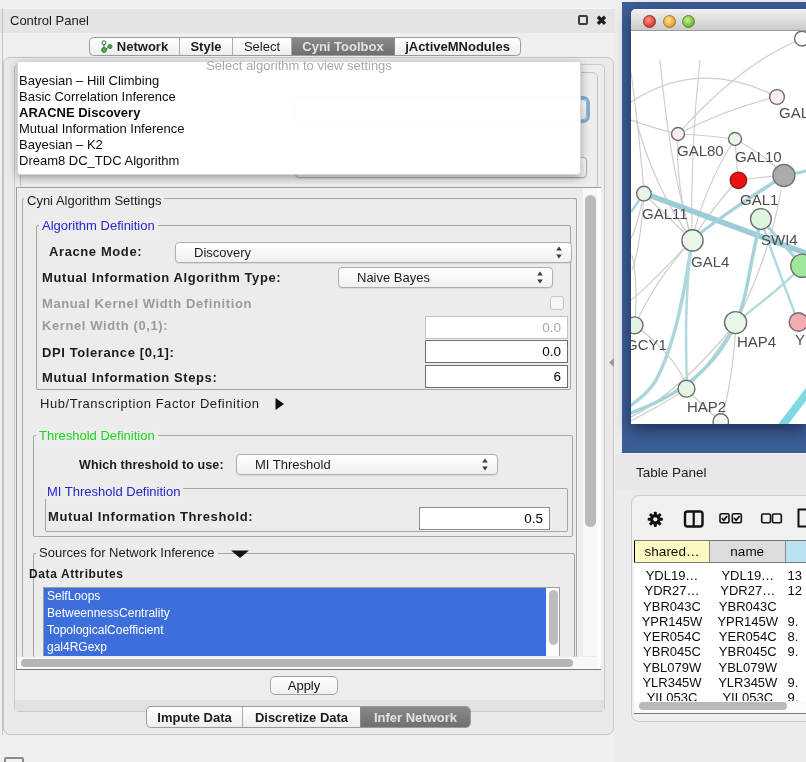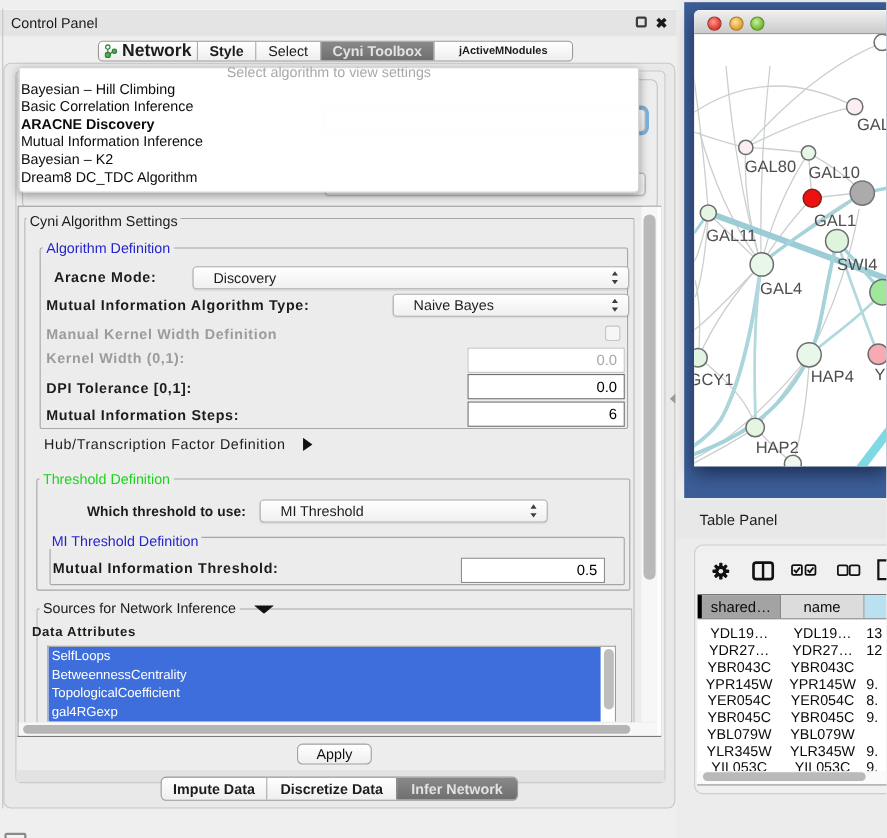--- a/index.html
+++ b/index.html
@@ -28,48 +28,48 @@
   <div class="abs" style="left:3px;top:57px;width:611px;height:678px;background:#e9e9e9;border:1px solid #c6c6c6;border-radius:7px;"></div>
 
   <div class="abs" style="left:14px;top:64px;width:591px;height:648px;background:#ededed;border:1px solid #c9c9c9;border-radius:5px;"></div>
 
   <div class="abs" style="left:20px;top:72px;width:578px;height:118px;border:1px solid #c2c2c2;border-radius:6px;"></div>
 
   <div class="combo" style="left:295px;top:99px;width:292px;box-shadow:0 0 0 3px #7ab1dd;"></div>
   <div class="combo" style="left:295px;top:157px;width:292px;"></div>
 
   <div class="abs" style="left:89px;top:37px;width:432px;height:19px;border:1px solid #9b9b9b;border-radius:4.5px;background:linear-gradient(#ffffff,#eeeeee);overflow:hidden;display:flex;z-index:5;">
-    <div style="width:90px;border-right:1px solid #ababab;display:flex;align-items:center;justify-content:center;font-size:16px;font-weight:bold;color:#1c1c1c;"><svg width="12" height="13" viewBox="0 0 12 13" style="margin-right:4px;">
+    <div style="width:90px;border-right:1px solid #ababab;display:flex;align-items:center;justify-content:center;font-size:13px;font-weight:bold;color:#1c1c1c;"><svg width="12" height="13" viewBox="0 0 12 13" style="margin-right:4px;">
           <circle cx="3" cy="2.8" r="2" fill="#e8f5e9" stroke="#2e7d32" stroke-width="1"></circle>
           <circle cx="3" cy="10" r="2.4" fill="#4caf50" stroke="#2e7d32" stroke-width="1"></circle>
           <circle cx="9" cy="6.5" r="2" fill="#4caf50" stroke="#2e7d32" stroke-width="1"></circle>
           <path d="M3 5 L3 7.5 M5 9 L7.3 7.3" stroke="#555" stroke-width="1" fill="none"></path>
         </svg>Network</div>
     <div style="width:53px;border-right:1px solid #ababab;display:flex;align-items:center;justify-content:center;font-size:13px;font-weight:bold;color:#1c1c1c;">Style</div>
     <div style="width:59px;border-right:1px solid #ababab;display:flex;align-items:center;justify-content:center;font-size:13px;font-weight:normal;color:#1c1c1c;">Select</div>
     <div style="width:103px;border-right:1px solid #8a8a8a;display:flex;align-items:center;justify-content:center;font-size:13px;font-weight:bold;color:#e2e2e2;background:linear-gradient(#898989,#6f6f6f);">Cyni Toolbox</div>
-    <div style="flex:1;display:flex;align-items:center;justify-content:center;font-size:10px;font-weight:bold;color:#1c1c1c;">jActiveMNodules</div>
+    <div style="flex:1;display:flex;align-items:center;justify-content:center;font-size:13px;font-weight:bold;color:#1c1c1c;">jActiveMNodules</div>
   </div>
 
   <div class="abs" style="left:16px;top:187px;width:585px;height:483px;background:#ececec;border:1px solid #9d9d9d;"></div>
 
   <div class="fs" style="left:22px;top:198px;width:555px;height:459px;border-bottom:none;"></div>
   <div class="fslab" style="left:24px;top:192.5px;color:#1c1c1c;background:#ececec;">Cyni Algorithm Settings</div>
 
   <div class="fs" style="left:36px;top:225px;width:535px;height:165px;"></div>
   <div class="fslab" style="left:39px;top:218px;color:#2525cc;">Algorithm Definition</div>
 
   <div class="lbl abs" style="left:49px;top:244px;">Aracne Mode:</div>
   <div class="combo" style="left:175px;top:242px;width:397px;">Discovery<span class="carets"><svg width="8" height="15" viewBox="0 0 8 15">
           <path d="M4 1.5 L6.8 5.5 L1.2 5.5 Z" fill="#3c3c3c"></path>
           <path d="M4 13.5 L6.8 9.5 L1.2 9.5 Z" fill="#3c3c3c"></path>
         </svg></span></div>
 
   <div class="lbl abs" style="left:42px;top:270px;">Mutual Information Algorithm Type:</div>
-  <div class="combo" style="left:357px;top:267px;width:215px;">Naive Bayes<span class="carets"><svg width="8" height="15" viewBox="0 0 8 15">
+  <div class="combo" style="left:338px;top:267px;width:215px;">Naive Bayes<span class="carets"><svg width="8" height="15" viewBox="0 0 8 15">
           <path d="M4 1.5 L6.8 5.5 L1.2 5.5 Z" fill="#3c3c3c"></path>
           <path d="M4 13.5 L6.8 9.5 L1.2 9.5 Z" fill="#3c3c3c"></path>
         </svg></span></div>
 
   <div class="glbl abs" style="left:42px;top:296px;">Manual Kernel Width Definition</div>
   <div class="abs" style="left:550px;top:296px;width:14px;height:14px;background:#f6f6f6;border:1px solid #c6c6c6;border-radius:3px;"></div>
 
   <div class="glbl abs" style="left:42px;top:318px;">Kernel Width (0,1):</div>
   <div class="inp" style="left:425px;top:316px;width:143px;height:23px;border:1px solid #c3c3c3;color:#a8a8a8;line-height:21px;">0.0</div>
 
@@ -268,21 +268,21 @@
         <rect x="771.5" y="513" width="8.8" height="8.8" rx="1.5"></rect>
       </g>
       <g fill="none" stroke="#111" stroke-width="1.7">
         <path d="M720.8,517 l2,2.3 l3.4,-4.4"></path>
         <path d="M733.1,517 l2,2.3 l3.4,-4.4"></path>
       </g>
       <path d="M797.5,508.5 l10,0 l4,4 l0,13 l-14,0 Z M807.5,508.5 l0,4 l4,0" fill="none" stroke="#111" stroke-width="2"></path>
     </svg>
     <div class="abs" style="left:2px;top:43.5px;width:180px;height:174px;background:#ffffff;border-top:1.5px solid #787878;border-bottom:1.5px solid #787878;overflow:hidden;font-size:13px;color:#0c0c0c;">
       <div style="display:flex;height:22.5px;border-bottom:1.5px solid #787878;font-size:13.5px;">
-        <div style="width:76px;background:#a3a3a3;border-right:1px solid #8a8a8a;border-left:4px solid #000000;text-align:center;line-height:21px;">shared…</div>
+        <div style="width:76px;background:#fef9c3;border-right:1px solid #8a8a8a;border-left:1px solid #000000;text-align:center;line-height:21px;">shared…</div>
         <div style="width:75.5px;background:#dcdcdc;border-right:1px solid #8a8a8a;text-align:center;line-height:21px;">name</div>
         <div style="flex:1;background:#bae1f0;line-height:21px;">&nbsp;</div>
       </div>
       <div id="rows" style="padding-top:5px;">
         <div style="display:flex;height:15.25px;line-height:15.25px;">
             <div style="width:76px;text-align:center;">YDL19…</div>
             <div style="width:75.5px;text-align:center;">YDL19…</div>
             <div style="flex:1;padding-left:2px;">13</div>
           </div>
         <div style="display:flex;height:15.25px;line-height:15.25px;">

